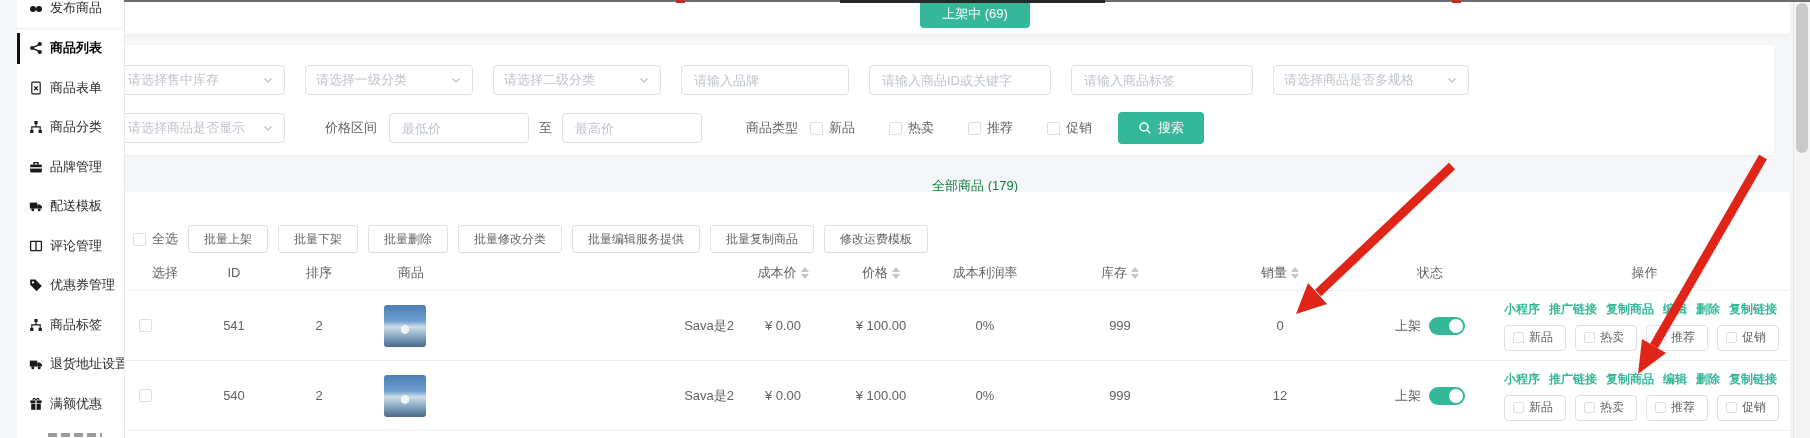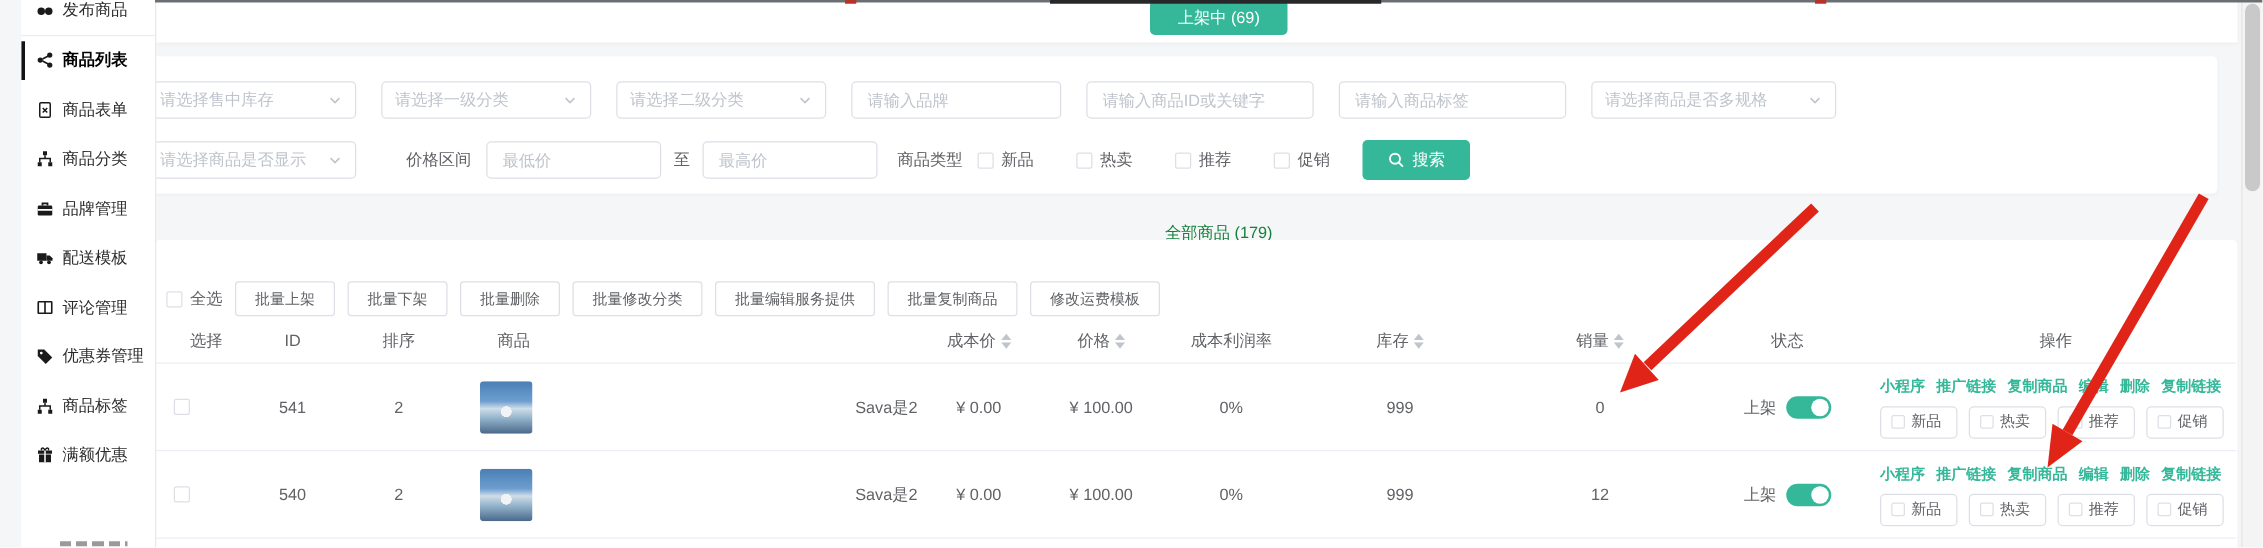--- a/index.html
+++ b/index.html
@@ -172,20 +172,31 @@
             <rect x="1.2" y="9.8" width="3.2" height="3.2" fill="#1a1a1a"></rect>
             <rect x="9.6" y="9.8" width="3.2" height="3.2" fill="#1a1a1a"></rect>
             <path d="M7 4.2v2.6M2.8 9.8V6.8h8.4v3" stroke="#1a1a1a" fill="none" stroke-width="1.2"></path>
           </svg>
       </span>
       <span>商品标签</span>
     </div>
     <div class="s-item">
       <span class="s-ico">
         <svg width="14" height="14" viewBox="0 0 14 14">
+            <rect x="0.8" y="3.6" width="7.4" height="6" fill="#1a1a1a"></rect>
+            <path d="M8.2 5.4h2.6l2.2 2.2v2H8.2z" fill="#1a1a1a"></path>
+            <circle cx="3.8" cy="10.8" r="1.5" fill="#1a1a1a"></circle>
+            <circle cx="10.2" cy="10.8" r="1.5" fill="#1a1a1a"></circle>
+          </svg>
+      </span>
+      <span>退货地址设置</span>
+    </div>
+    <div class="s-item">
+      <span class="s-ico">
+        <svg width="14" height="14" viewBox="0 0 14 14">
             <rect x="1.4" y="3.4" width="11.2" height="2.6" fill="#1a1a1a"></rect>
             <rect x="2.2" y="6.6" width="9.6" height="6.2" fill="#1a1a1a"></rect>
             <rect x="6.4" y="3.4" width="1.2" height="9.4" fill="#fff"></rect>
             <path d="M4.4 3.2C3.4 2 5 0.8 6 1.8L7 3M9.6 3.2C10.6 2 9 0.8 8 1.8L7 3" stroke="#1a1a1a" fill="none" stroke-width="1.1"></path>
           </svg>
       </span>
       <span>满额优惠</span>
     </div>
     <div class="char-tops"></div>
   </aside>
@@ -241,21 +252,21 @@
           </svg>
       </div>
       <span class="f-label" style="margin-left:40px">价格区间</span>
       <div class="inp" style="width:140px;margin-left:12px">
         <input placeholder="最低价" style="">
       </div>
       <span class="f-label" style="margin-left:10px">至</span>
       <div class="inp" style="width:140px;margin-left:10px">
         <input placeholder="最高价" style="">
       </div>
-      <span class="f-label" style="margin-left:16px">商品类型</span>
+      <span class="f-label" style="margin-left:44px">商品类型</span>
       <label class="cbx" style="margin-left:12px">
         <span class="cb"></span>
         <span>新品</span>
       </label>
       <label class="cbx" style="margin-left:34px">
         <span class="cb"></span>
         <span>热卖</span>
       </label>
       <label class="cbx" style="margin-left:34px">
         <span class="cb"></span>

